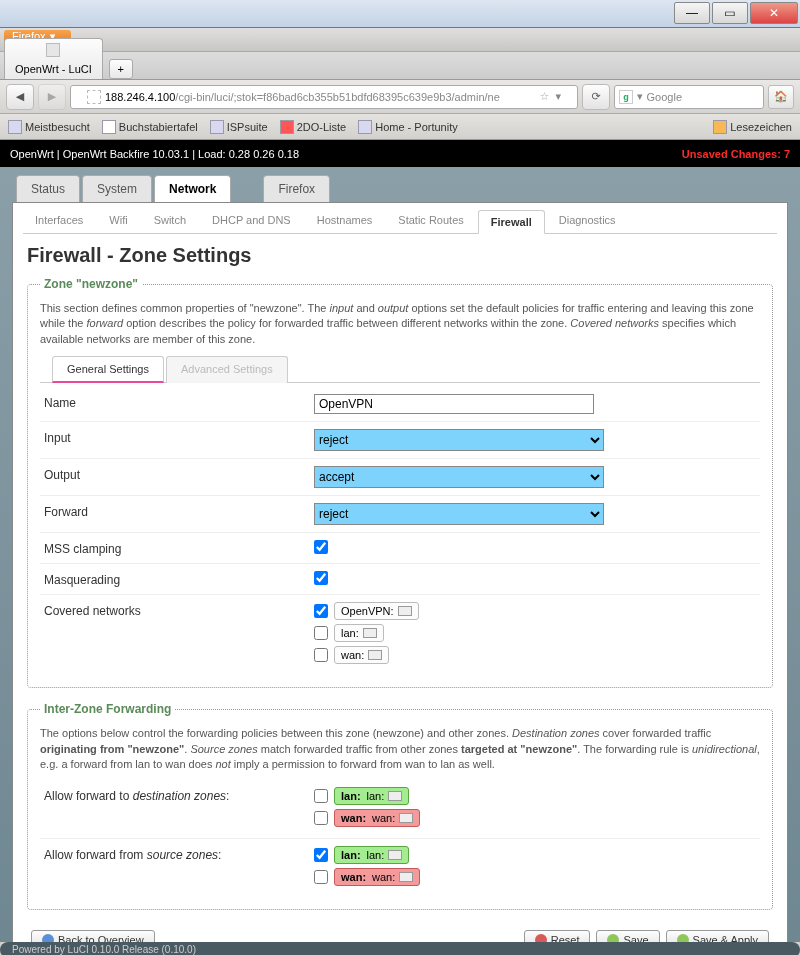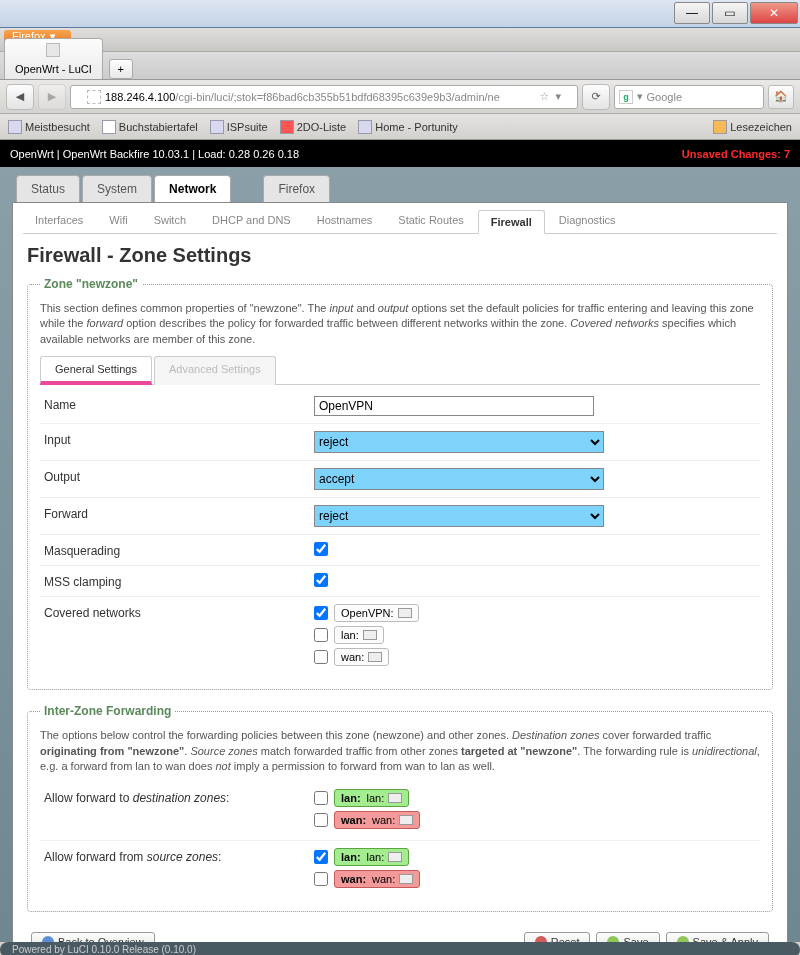--- a/index.html
+++ b/index.html
@@ -54,21 +54,21 @@
 
 fieldset { border: 1px dotted #999; border-radius: 4px; padding: 10px 12px 12px; margin-bottom: 14px; }
 legend { color: #5a8a5a; font-weight: bold; font-size: 12px; padding: 0 4px; }
 .desc { font-size: 11px; color: #555; line-height: 1.4; margin-bottom: 8px; }
 .desc i { font-style: italic; }
 .desc b { font-weight: bold; }
 
 .inner-tabs { display: flex; border-bottom: 1px solid #ccc; margin-bottom: 4px; }
 .inner-tab { padding: 6px 14px; font-size: 11px; border: 1px solid #ccc; border-bottom: none; background: #fff; color: #333; border-radius: 3px 3px 0 0; margin-right: 2px; position: relative; top: 1px; }
 .inner-tab.inactive { background: #f5f5f5; color: #bbb; }
-.inner-tab.active { border-bottom: 4px solid #ec4899; }
+.inner-tab.active { border-bottom: 2px solid #ec4899; margin-left: 12px; }
 
 .form-row { display: flex; align-items: flex-start; padding: 7px 4px; border-bottom: 1px solid #eee; }
 .form-row:last-child { border-bottom: none; }
 .form-label { width: 270px; font-size: 12px; color: #333; padding-top: 2px; }
 .form-ctrl { flex: 1; }
 .form-ctrl input[type=text] { width: 280px; height: 20px; border: 1px solid #888; padding: 0 4px; font-size: 12px; }
 .form-ctrl select { width: 290px; height: 22px; border: 1px solid #888; font-size: 12px; background: #7dd3fc; }
 .form-ctrl input[type=checkbox] { width: 14px; height: 14px; }
 
 .netopt { display: flex; align-items: center; gap: 6px; margin-bottom: 4px; }
@@ -208,25 +208,25 @@
         </div>
         <div class="form-row">
           <div class="form-label">Output</div>
           <div class="form-ctrl"><select><option>accept</option></select></div>
         </div>
         <div class="form-row">
           <div class="form-label">Forward</div>
           <div class="form-ctrl"><select><option>reject</option></select></div>
         </div>
         <div class="form-row">
+          <div class="form-label">MSS clamping</div>
+          <div class="form-ctrl"><input type="checkbox" checked="" style=""></div>
+        </div>
+        <div class="form-row">
           <div class="form-label">Masquerading</div>
-          <div class="form-ctrl"><input type="checkbox" checked="" style=""></div>
-        </div>
-        <div class="form-row">
-          <div class="form-label">MSS clamping</div>
           <div class="form-ctrl"><input type="checkbox" checked="" style=""></div>
         </div>
         <div class="form-row">
           <div class="form-label">Covered networks</div>
           <div class="form-ctrl" id="covered-ctrl">
               <div class="netopt">
                 <input type="checkbox" checked="" style=""> 
                 <span class="netbox">OpenVPN: <span class="neticon"></span></span>
               </div>
               <div class="netopt">

